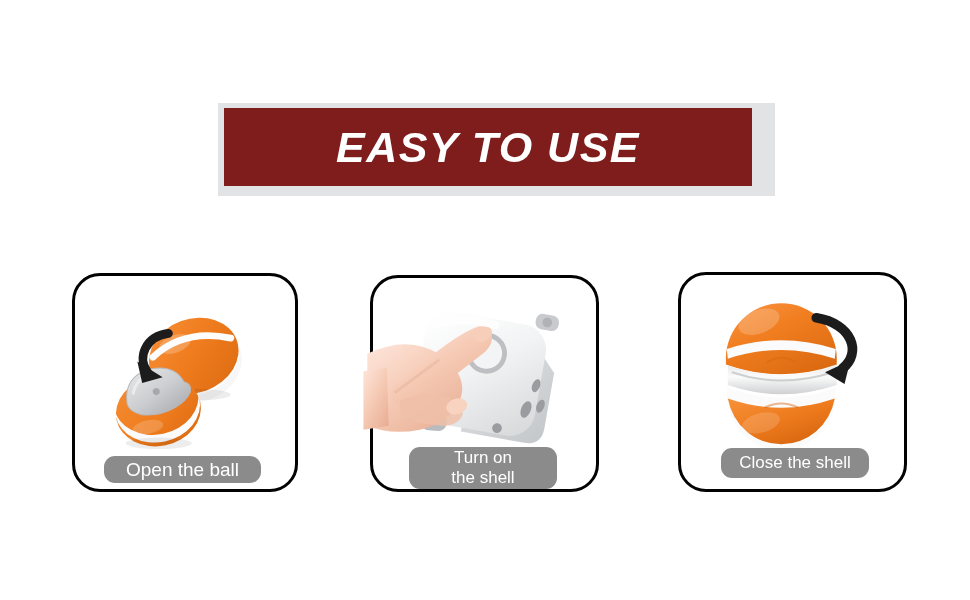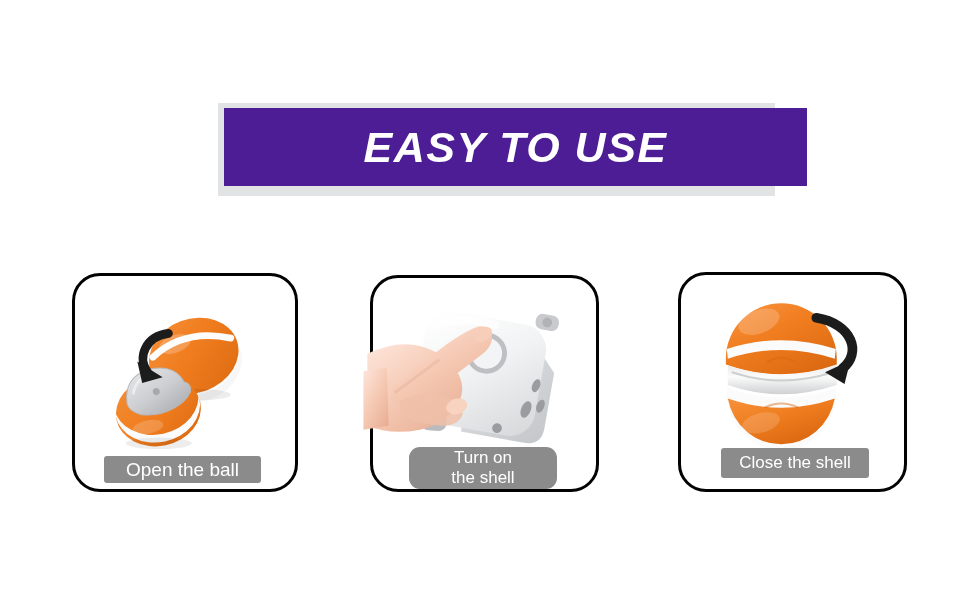--- a/index.html
+++ b/index.html
@@ -22,23 +22,23 @@
     left: 218px;
     top: 103px;
     width: 557px;
     height: 93px;
     background: #e2e3e4;
   }
   #banner-bar {
     position: absolute;
     left: 224px;
     top: 108px;
-    width: 583px;
+    width: 528px;
     height: 78px;
-    background: #4c1d95;
+    background: #7f1d1d;
     display: flex;
     align-items: center;
     justify-content: center;
   }
   #banner-title {
     color: #ffffff;
     font-size: 43px;
     font-weight: bold;
     font-style: italic;
     letter-spacing: 1.5px;
@@ -85,38 +85,38 @@
     justify-content: center;
     user-select: none;
     z-index: 5;
   }
   #pill-1 {
     left: 104px;
     top: 456px;
     width: 157px;
     height: 27px;
     font-size: 19px;
-    border-radius: 3px;
+    border-radius: 11px;
   }
   #pill-2 {
     left: 409px;
     top: 447px;
     width: 148px;
     height: 42px;
     font-size: 17px;
     line-height: 20px;
     border-radius: 11px;
   }
   #pill-3 {
     left: 721px;
     top: 448px;
     width: 148px;
     height: 30px;
     font-size: 17px;
-    border-radius: 3px;
+    border-radius: 11px;
     align-items: center;
   }
   .pill-line { display: block; white-space: nowrap; }
 </style>
 </head>
 <body>
 
 <div id="banner-frame"></div>
 <div id="banner-bar">
   <div id="banner-title">EASY TO USE</div>

